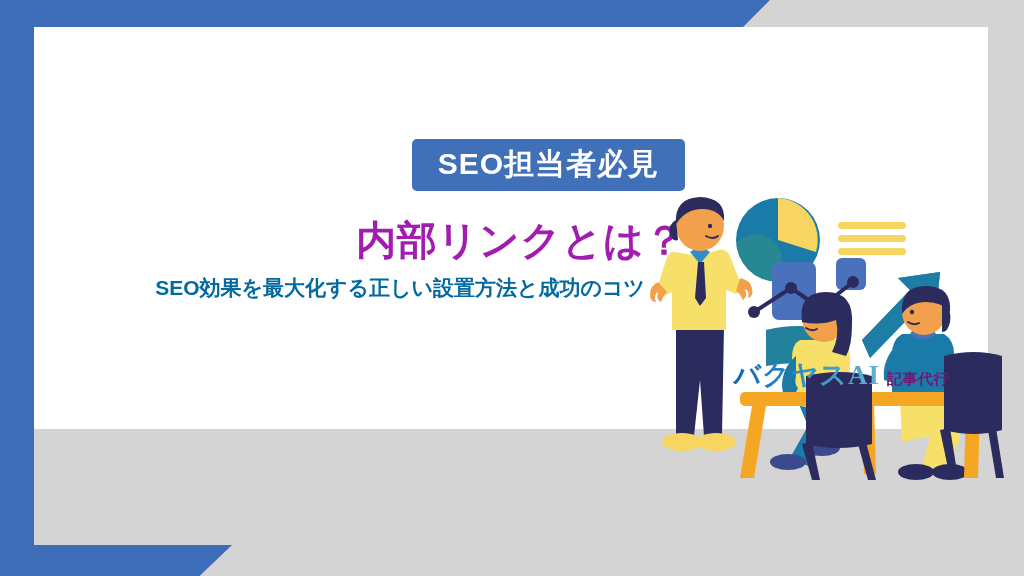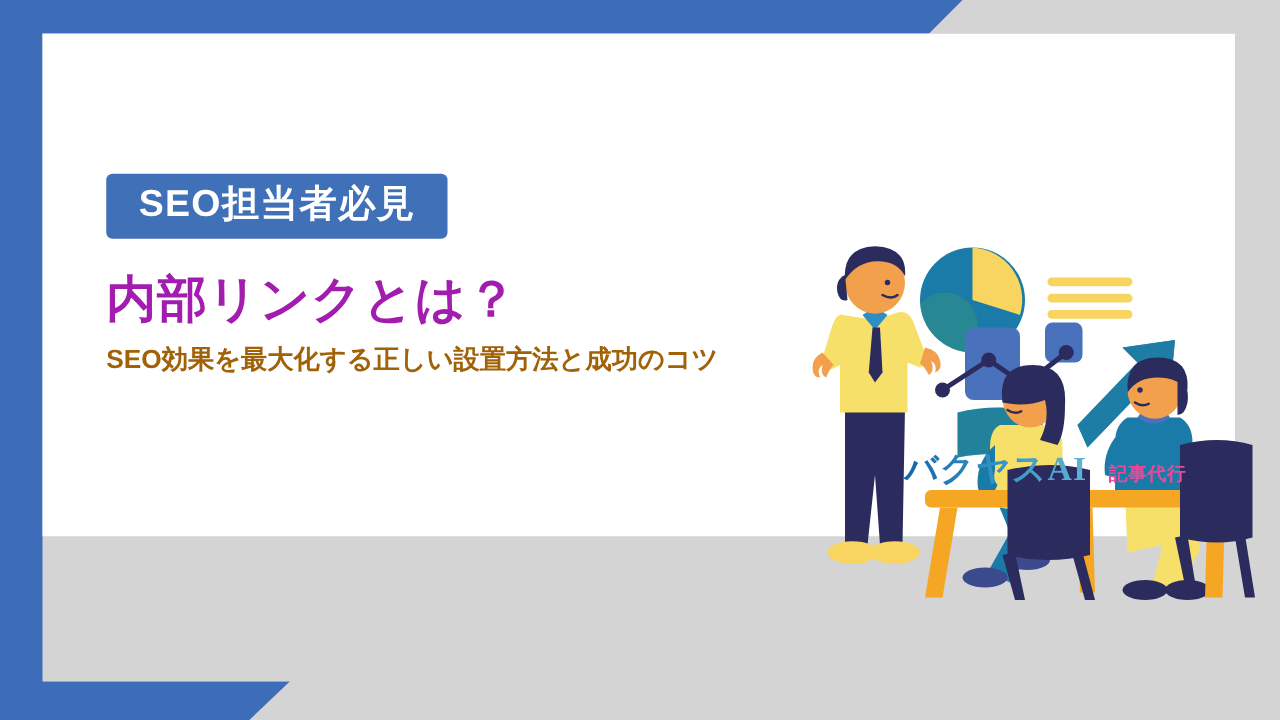--- a/index.html
+++ b/index.html
@@ -50,20 +50,21 @@
   }
 
   
   #content-card {
     position: absolute;
     left: 34px;
     top: 27px;
     width: 954px;
     height: 402px;
     background: #ffffff;
+    text-align: right;
   }
 
   
   #text-block {
     position: absolute;
     left: 51px;
     top: 112px;
     width: 600px;
   }
 
@@ -85,51 +86,51 @@
     color: #a21caf;
     font-size: 40px;
     font-weight: bold;
     letter-spacing: 0.5px;
     line-height: 1.15;
     white-space: nowrap;
   }
 
   #page-subtitle {
     margin: 10px 0 0 0;
-    color: #a16207;
+    color: #0369a1;
     font-size: 21px;
     font-weight: bold;
     line-height: 1.42;
     width: 560px;
   }
 
   
   #brand-logo {
     position: absolute;
     right: 39px;
     bottom: 36px;
     display: flex;
     align-items: baseline;
-    gap: 17px;
+    gap: 7px;
   }
   #brand-logo-name {
     font-family: "Liberation Serif", serif;
     font-size: 27px;
     font-weight: bold;
     letter-spacing: 1px;
     background: linear-gradient(90deg, #1565a8 0%, #2f8fc4 45%, #5fb3d6 100%);
     -webkit-background-clip: text;
     background-clip: text;
     color: transparent;
     white-space: nowrap;
   }
   #brand-logo-tagline {
     font-size: 15px;
     font-weight: bold;
-    color: #ec4899;
+    color: #701a75;
     letter-spacing: 0.5px;
     white-space: nowrap;
   }
 
   
   #hero-illustration {
     position: absolute;
     left: 614px;
     top: 163px;
     width: 360px;

